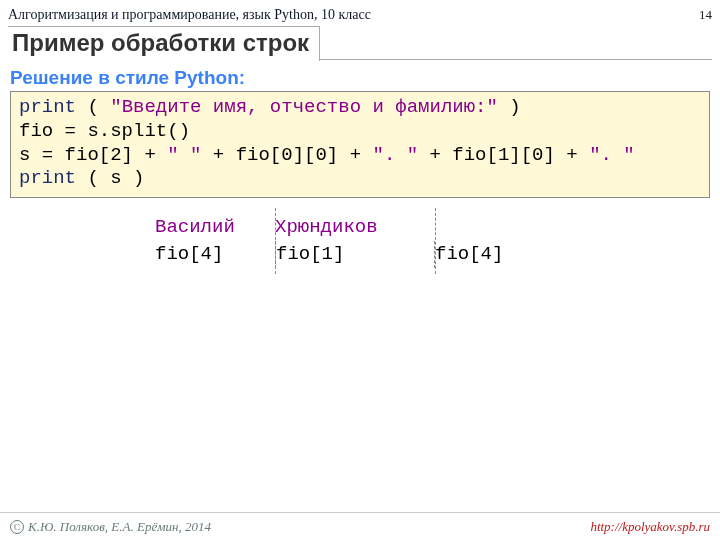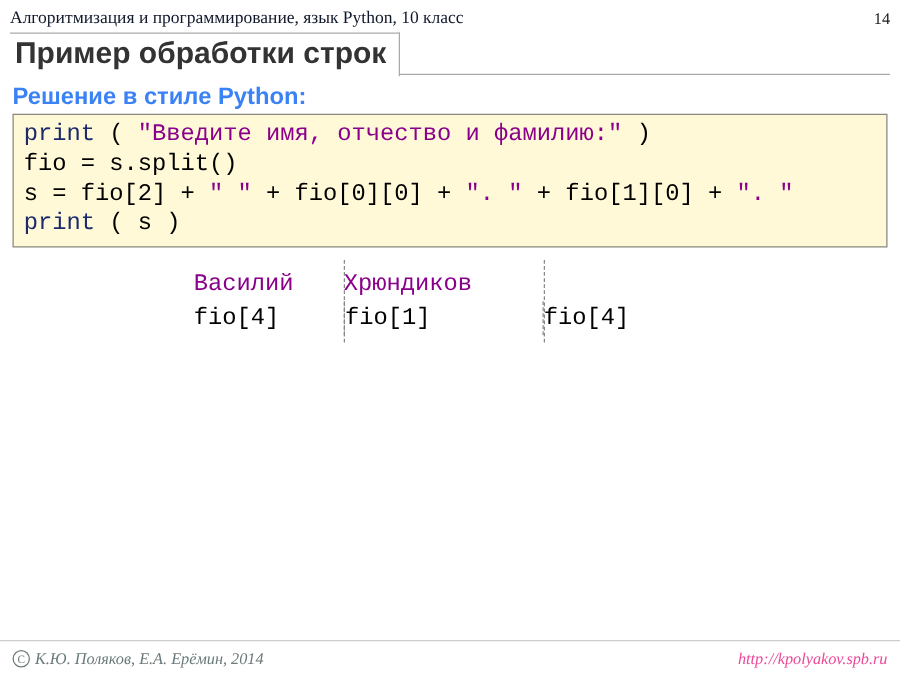--- a/index.html
+++ b/index.html
@@ -115,21 +115,21 @@
     display: inline-flex;
     width: 14px; height: 14px;
     border: 1px solid #6b7a7a;
     border-radius: 50%;
     align-items: center;
     justify-content: center;
     font-size: 9px;
     font-style: normal;
   }
   .footer-right {
-    color: #ec4899;
+    color: #b91c1c;
   }
   .dashed-extend {
     position: absolute;
     width: 1px;
     border-left: 1px dashed #888;
     top: -6px;
     bottom: -6px;
   }
 </style>
 </head>

